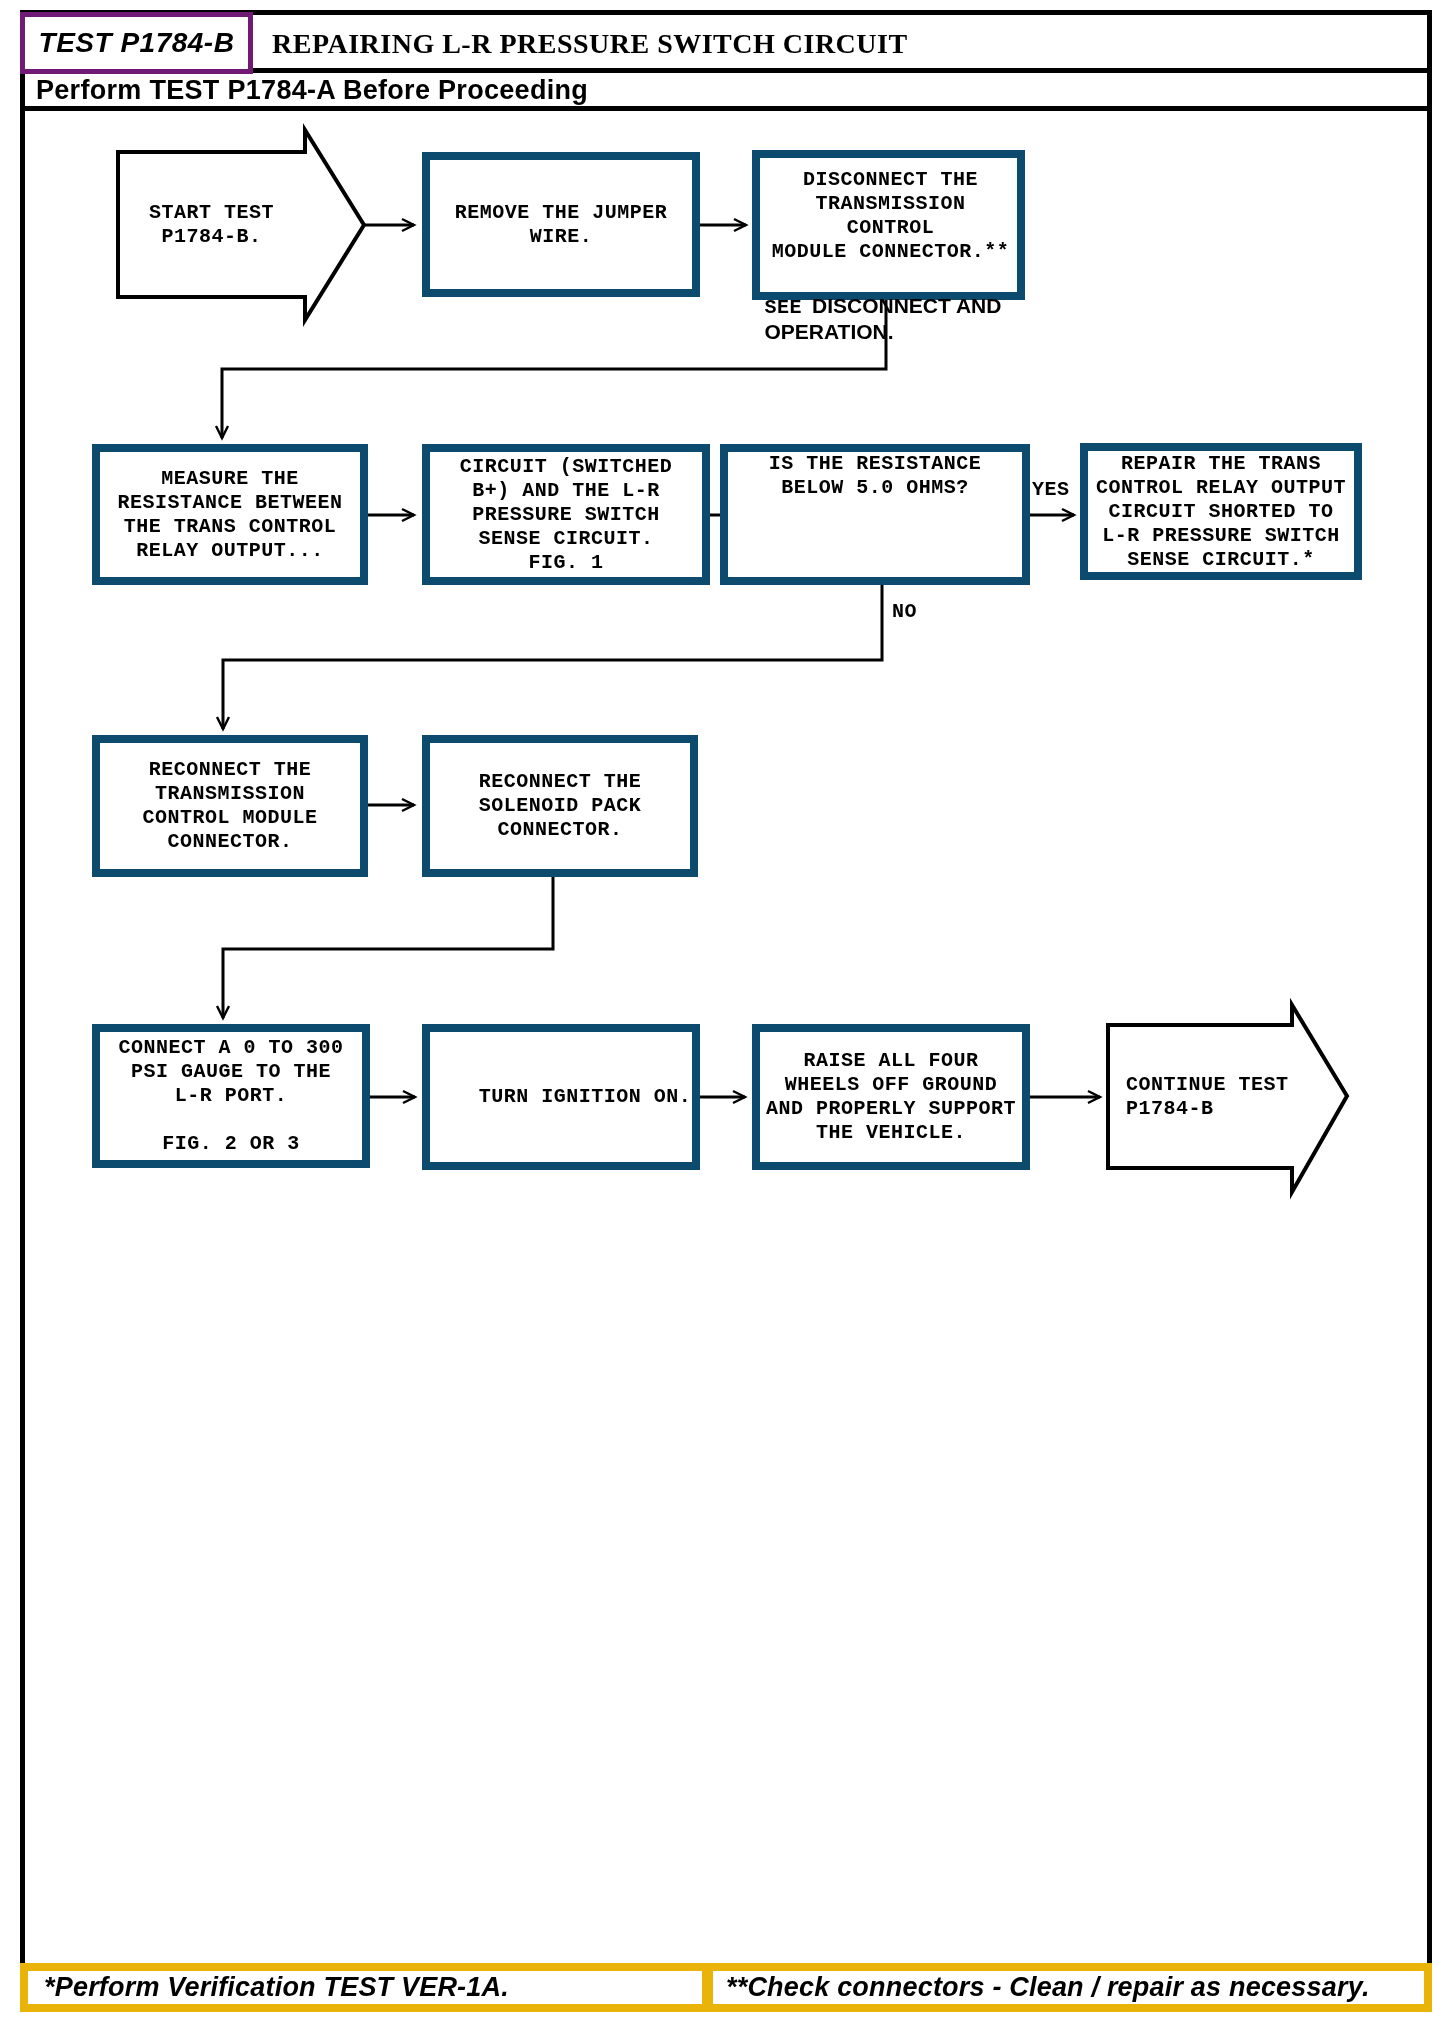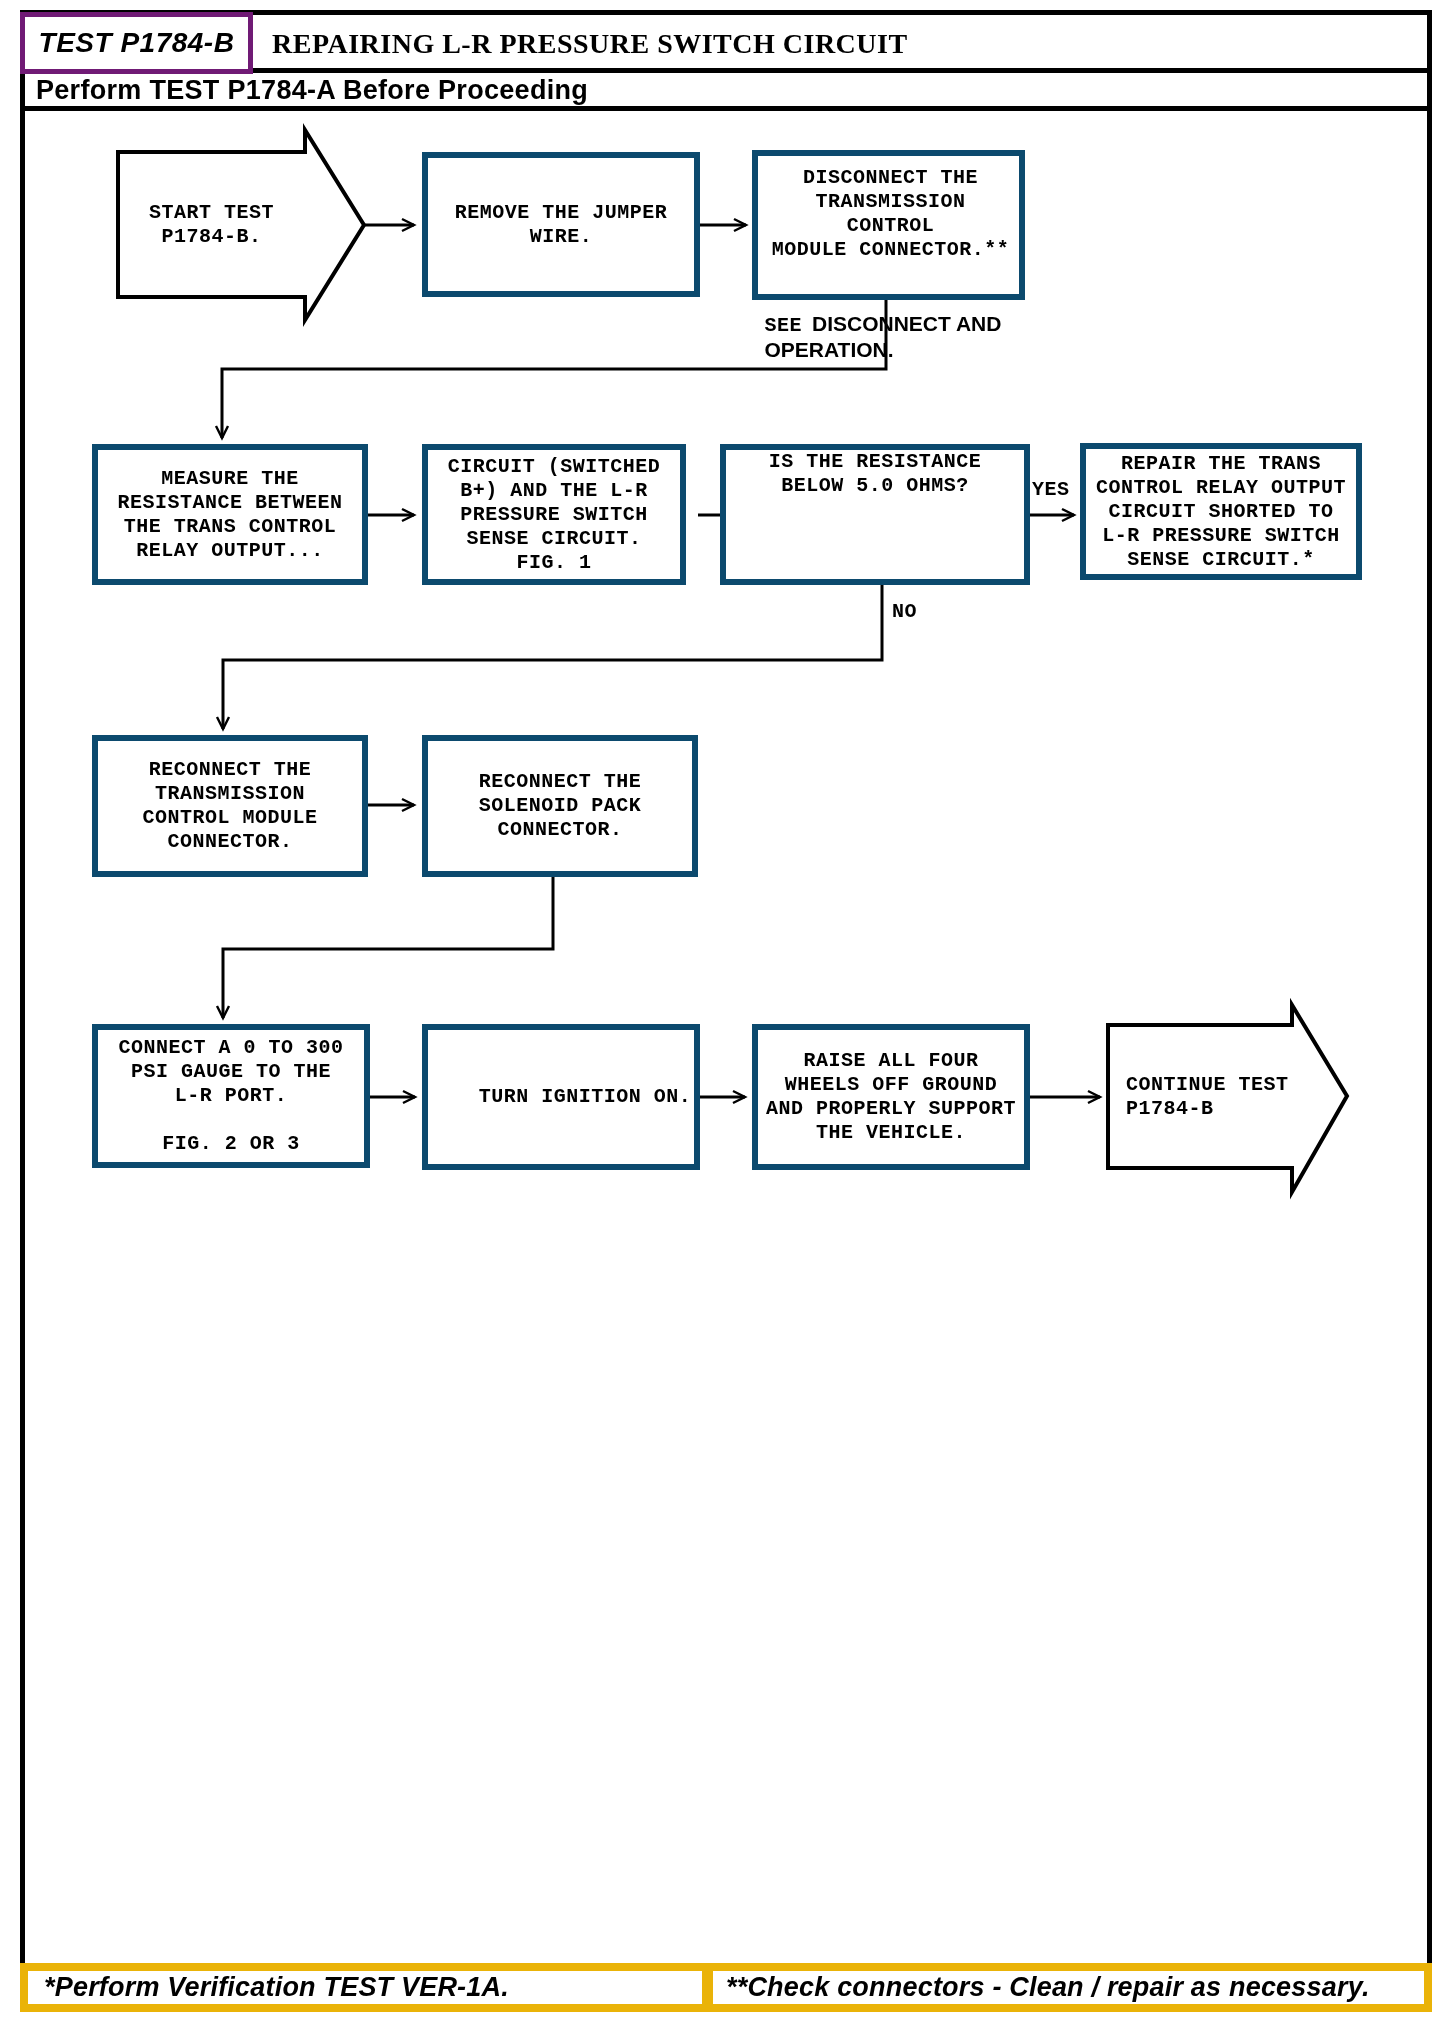--- a/index.html
+++ b/index.html
@@ -10,24 +10,24 @@
   .hline{position:absolute;height:5px;background:#000;}
   
   .test-box{position:absolute;left:20px;top:12px;width:233px;height:62px;border:5px solid #701a75;
             box-sizing:border-box;background:#fff;display:flex;align-items:center;justify-content:center;
             font-weight:bold;font-size:28px;letter-spacing:.5px;font-style:italic;}
   .title{position:absolute;left:272px;top:22px;height:44px;display:flex;align-items:center;
          font-weight:bold;font-size:28px;letter-spacing:.5px;font-family:Liberation Serif, serif;}
   .subtitle{position:absolute;left:36px;top:74px;height:32px;display:flex;align-items:center;
             font-weight:bold;font-size:27px;letter-spacing:.3px;}
   
-  .fbox{position:absolute;border:6px solid #0c4a6e;box-sizing:border-box;background:#fff;
+  .fbox{position:absolute;border:8px solid #0c4a6e;box-sizing:border-box;background:#fff;
         display:flex;align-items:center;justify-content:center;text-align:center;
         font-family:"Liberation Mono","DejaVu Sans Mono",monospace;font-weight:bold;
-        font-size:20px;line-height:24px;white-space:pre-line;letter-spacing:.5px;gap:20px;}
+        font-size:20px;line-height:24px;white-space:pre-line;letter-spacing:.5px;}
   .ftext{position:absolute;display:flex;align-items:center;justify-content:center;text-align:center;
          font-family:"Liberation Mono","DejaVu Sans Mono",monospace;font-weight:bold;
          font-size:20px;line-height:24px;white-space:pre-line;letter-spacing:.5px;}
   .flow-label{position:absolute;font-family:"Liberation Mono","DejaVu Sans Mono",monospace;
               font-weight:bold;font-size:20px;letter-spacing:.5px;}
   svg.wires{position:absolute;left:0;top:0;width:1456px;height:2026px;}
   .see-line{width:252px;text-align:left;margin-top:6px;}
   .see-sans{font-family:"Liberation Sans",sans-serif;font-size:21px;letter-spacing:0;margin-left:10px;}
   
   .foot-cell{position:absolute;border:8px solid #eab308;box-sizing:border-box;background:#fff;
@@ -93,21 +93,21 @@
     <div class="see-line">
       <span>SEE</span><span class="see-sans">DISCONNECT AND OPERATION.</span>
     </div>
   </div>
 
   <div class="fbox" style="left:92px;top:444px;width:276px;height:141px;">MEASURE THE
 RESISTANCE BETWEEN
 THE TRANS CONTROL
 RELAY OUTPUT...</div>
 
-  <div class="fbox" style="left:422px;top:444px;width:264px;height:141px;">CIRCUIT (SWITCHED
+  <div class="fbox" style="left:422px;top:444px;width:288px;height:141px;">CIRCUIT (SWITCHED
 B+) AND THE L-R
 PRESSURE SWITCH
 SENSE CIRCUIT.
 FIG. 1</div>
 
   <div class="fbox" style="left:720px;top:444px;width:310px;height:141px;align-items:flex-start;">IS THE RESISTANCE
 BELOW 5.0 OHMS?</div>
 
   <div class="flow-label" style="left:1032px;top:478px;">YES</div>
   <div class="flow-label" style="left:892px;top:600px;">NO</div>

